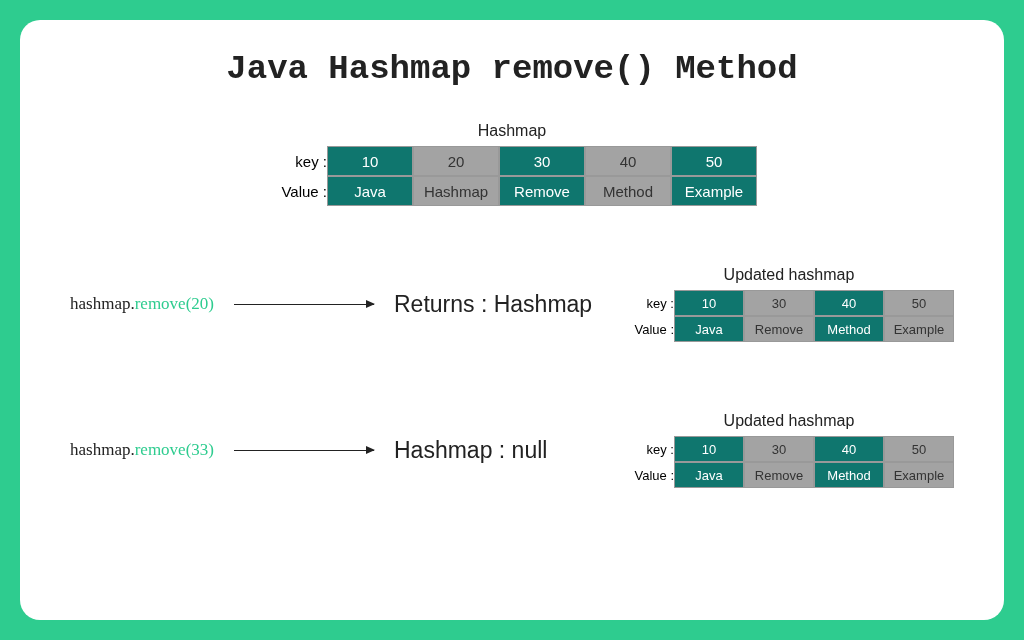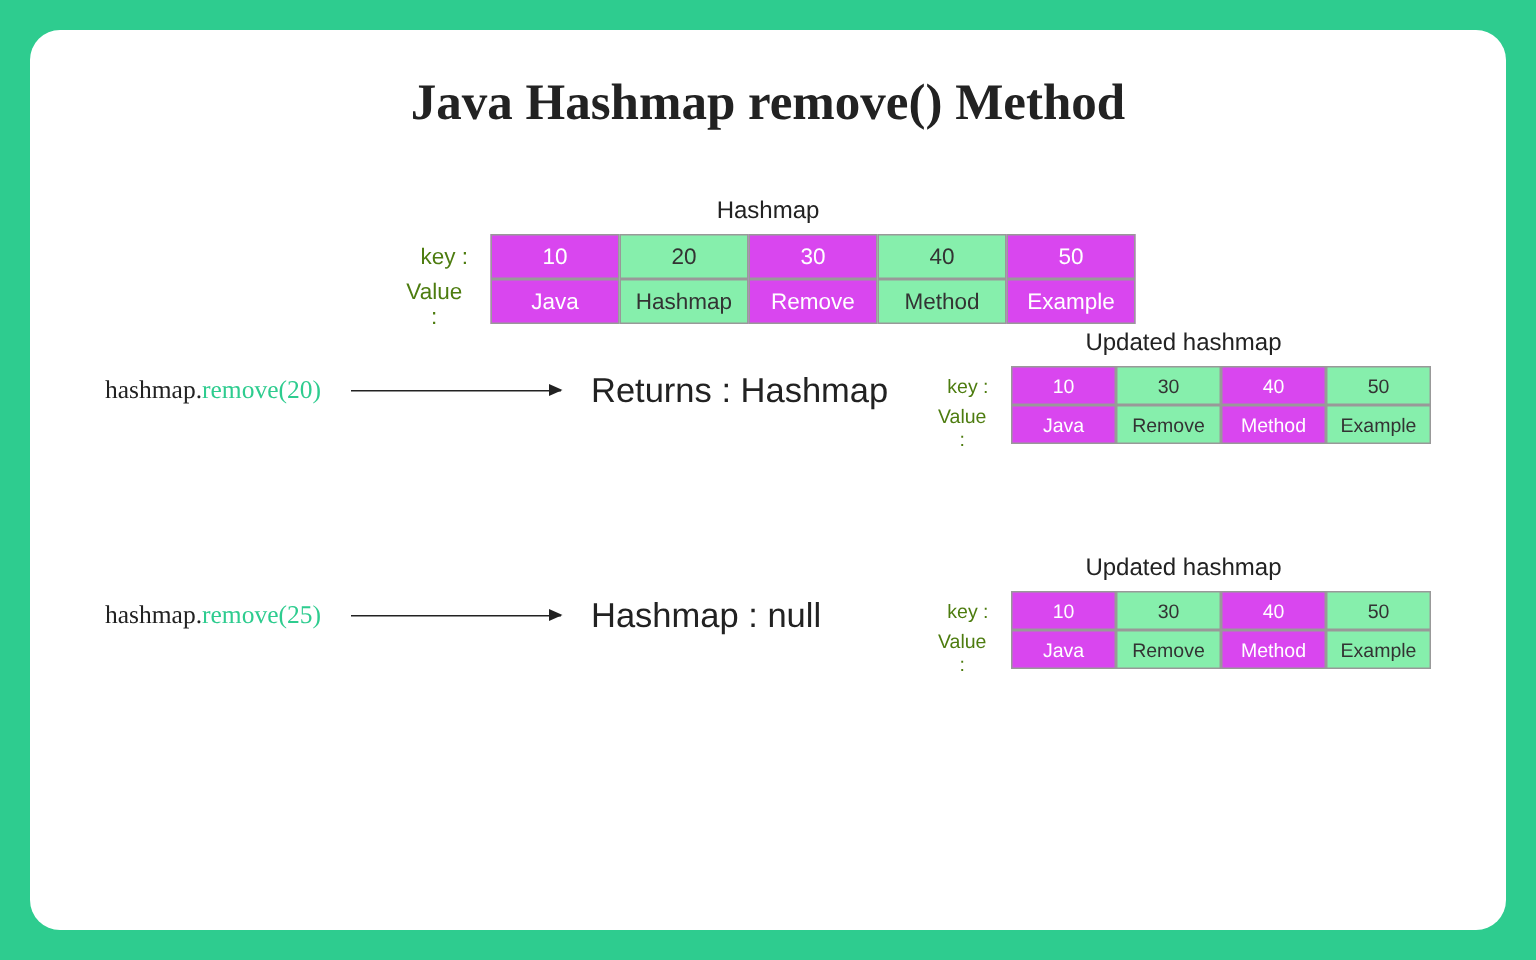--- a/index.html
+++ b/index.html
@@ -1,25 +1,25 @@
 <!DOCTYPE html>
 <html><head>
 <meta charset="utf-8">
 <style>
 *{margin:0;padding:0;box-sizing:border-box}
 body{font-family:'Segoe UI',Arial,sans-serif;background:#2ecc8f;width:1024px;height:640px;padding:20px}
 .card{background:#fff;border-radius:20px;width:100%;height:100%;padding:30px 50px;position:relative}
-.title{text-align:center;font-size:34px;font-weight:700;color:#222;margin-bottom:44px;font-family:Liberation Serif, serif}
-.top{text-align:center;}
+.title{text-align:center;font-size:34px;font-weight:700;color:#222;margin-bottom:34px;font-family:Liberation Mono, monospace}
+.top{text-align:center;margin-bottom:60px}
 .tbl-title{font-size:16px;color:#222;margin-bottom:6px;text-align:center}
 .tbl{display:inline-block}
 .tbl .row{display:flex;align-items:stretch}
-.tbl .lbl{font-size:15px;color:#4d7c0f;width:60px;text-align:center;padding-right:15px;display:flex;align-items:center;justify-content:flex-end}
-.cell{border:1px solid #999;display:flex;align-items:center;justify-content:center;font-size:15px;color:#333;background:#86efac}
-.cell.g{background:#d946ef;color:#fff}
+.tbl .lbl{font-size:15px;color:#000000;width:60px;text-align:right;padding-right:0;display:flex;align-items:center;justify-content:flex-end}
+.cell{border:1px solid #999;display:flex;align-items:center;justify-content:center;font-size:15px;color:#333;background:#a3a3a3}
+.cell.g{background:#0f766e;color:#fff}
 .big .cell{width:86px;height:30px}
 .sm .cell{width:70px;height:26px;font-size:13px}
 .sm .lbl{font-size:13px;width:50px}
 .exrow{display:flex;align-items:center;margin-bottom:70px}
 .code{font-size:17px;font-family:Liberation Serif, serif;color:#222}
 .code .m{color:#2ecc8f}
 .arrow{width:140px;height:1px;background:#222;margin:0 20px;position:relative}
 .arrow::after{content:'';position:absolute;right:-1px;top:-4px;border-left:9px solid #222;border-top:4.5px solid transparent;border-bottom:4.5px solid transparent}
 .ret{font-size:23px;color:#222}
 .right-tbl{margin-left:auto}
@@ -71,21 +71,21 @@
           <div class="cell g">Java</div>
           <div class="cell">Remove</div>
           <div class="cell g">Method</div>
           <div class="cell">Example</div>
         </div>
       </div>
     </div>
   </div>
 
   <div class="exrow">
-    <div class="code"><span>hashmap.</span><span class="m">remove(25)</span></div>
+    <div class="code"><span>hashmap.</span><span class="m">remove(33)</span></div>
     <div class="arrow"></div>
     <div class="ret">Hashmap : null</div>
     <div class="right-tbl">
       <div class="tbl-title sm">Updated hashmap</div>
       <div class="tbl sm">
         <div class="row">
           <div class="lbl">key :</div>
           <div class="cell g">10</div>
           <div class="cell">30</div>
           <div class="cell g">40</div>

